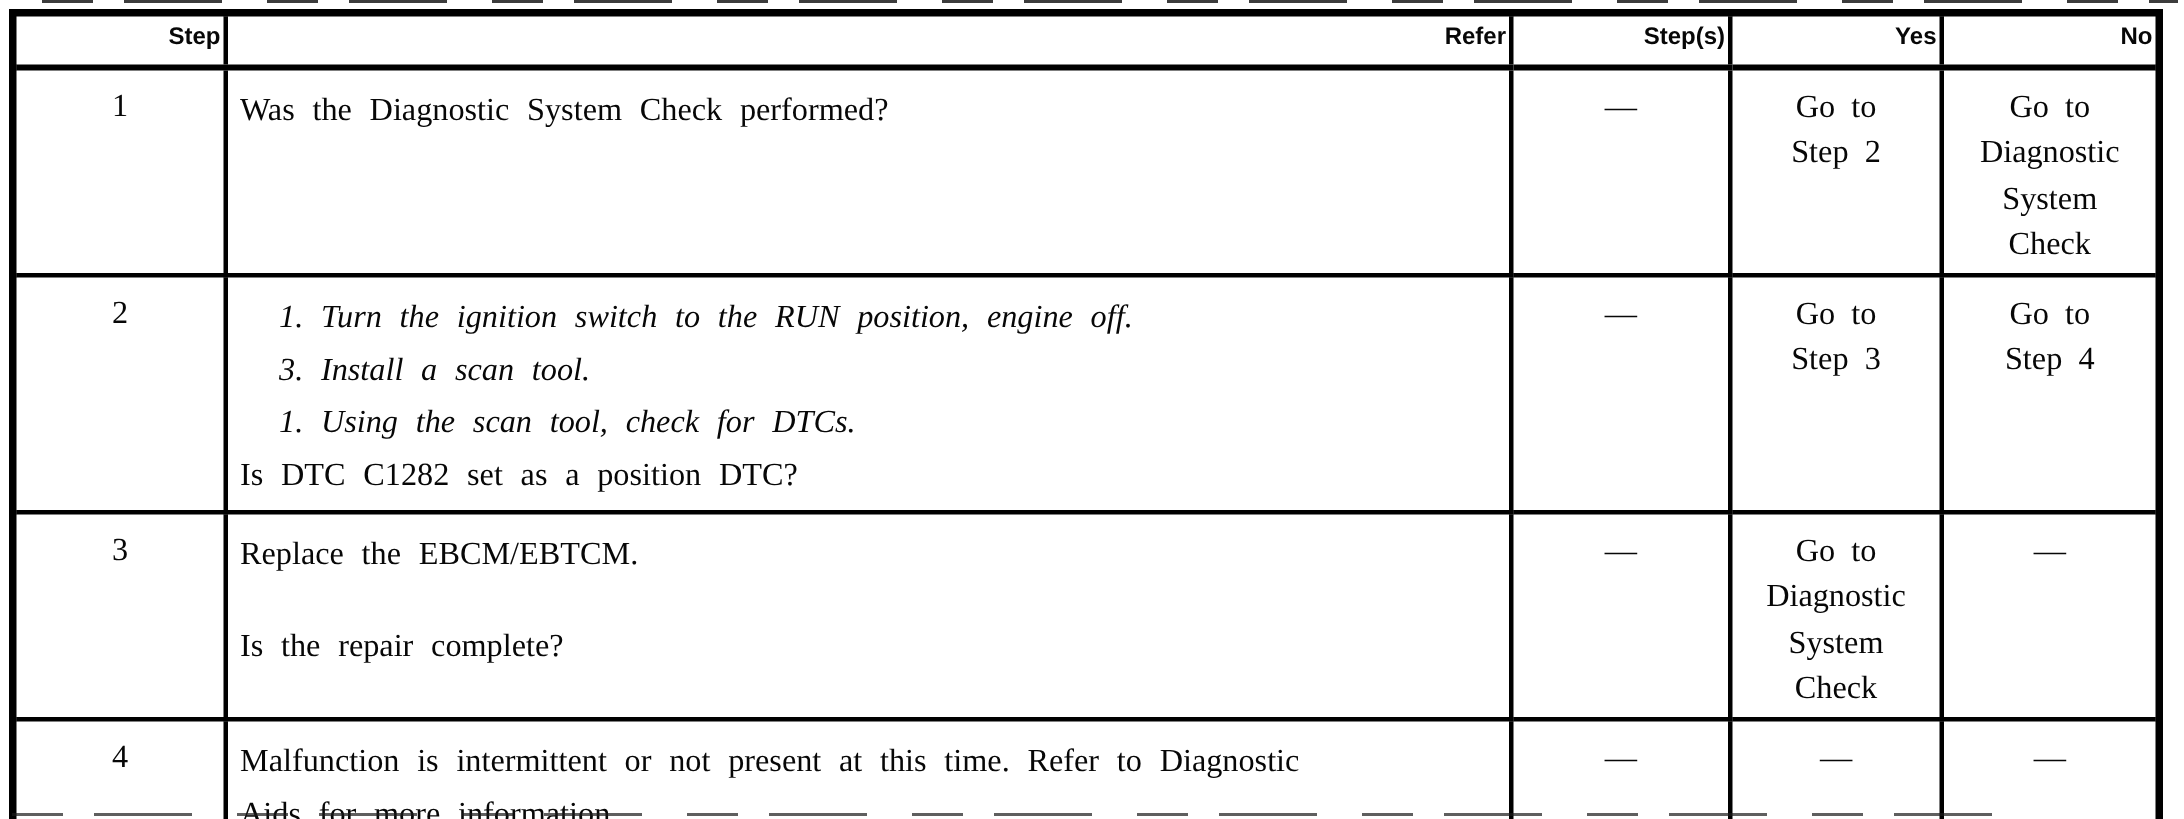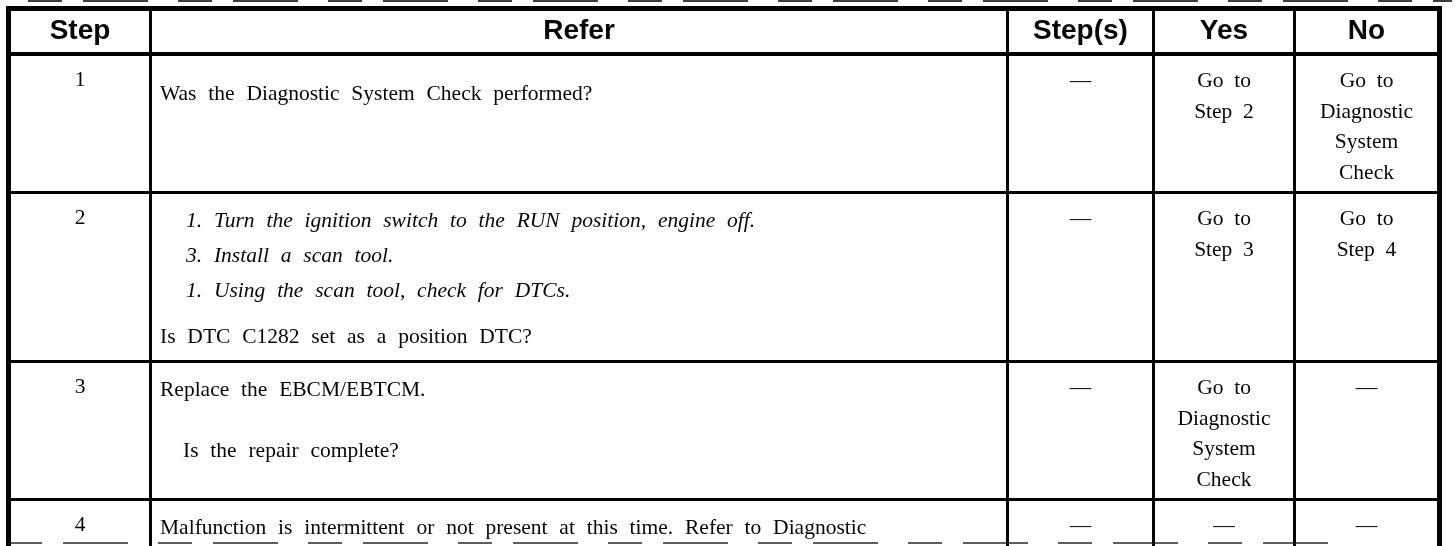--- a/index.html
+++ b/index.html
@@ -43,22 +43,22 @@
   .diag-table th,
   .diag-table td {
     border: 3px solid #000;
     vertical-align: top;
     padding: 0;
     overflow: hidden;
   }
   .diag-table th {
     font-family: "Liberation Sans", sans-serif;
     font-weight: bold;
-    font-size: 28px;
-    text-align: center;
+    font-size: 16px;
+    text-align: right;
     vertical-align: middle;
     padding: 3px 2px 6px 2px;
     border-bottom-width: 4px;
   }
   tr.row-header { height: 36px; }
   tr.row-1 { height: 136px; }
   tr.row-2 { height: 148px; }
   tr.row-3 { height: 130px; }
   tr.row-4 { height: 72px; }
 
@@ -67,22 +67,22 @@
     font-size: 21.5px;
     padding-top: 11px;
   }
   td.action-cell {
     font-size: 21.5px;
     line-height: 35px;
     word-spacing: 0.30em;
     padding: 9px 10px 6px 8px;
   }
   .action-numbered { padding-left: 26px; font-style: italic; }
-  .action-question { padding-left: 0; margin-top: 11px; }
-  .question-gap { margin-top: 26px; margin-left: 23px; }
+  .action-question { padding-left: 0; }
+  .question-gap { margin-top: 26px; }
   .row4-action { max-width: 720px; }
 
   td.center-cell {
     text-align: center;
     font-size: 21.5px;
     line-height: 30.5px;
     word-spacing: 0.25em;
     white-space: pre-line;
     padding: 9px 4px 4px 4px;
   }

